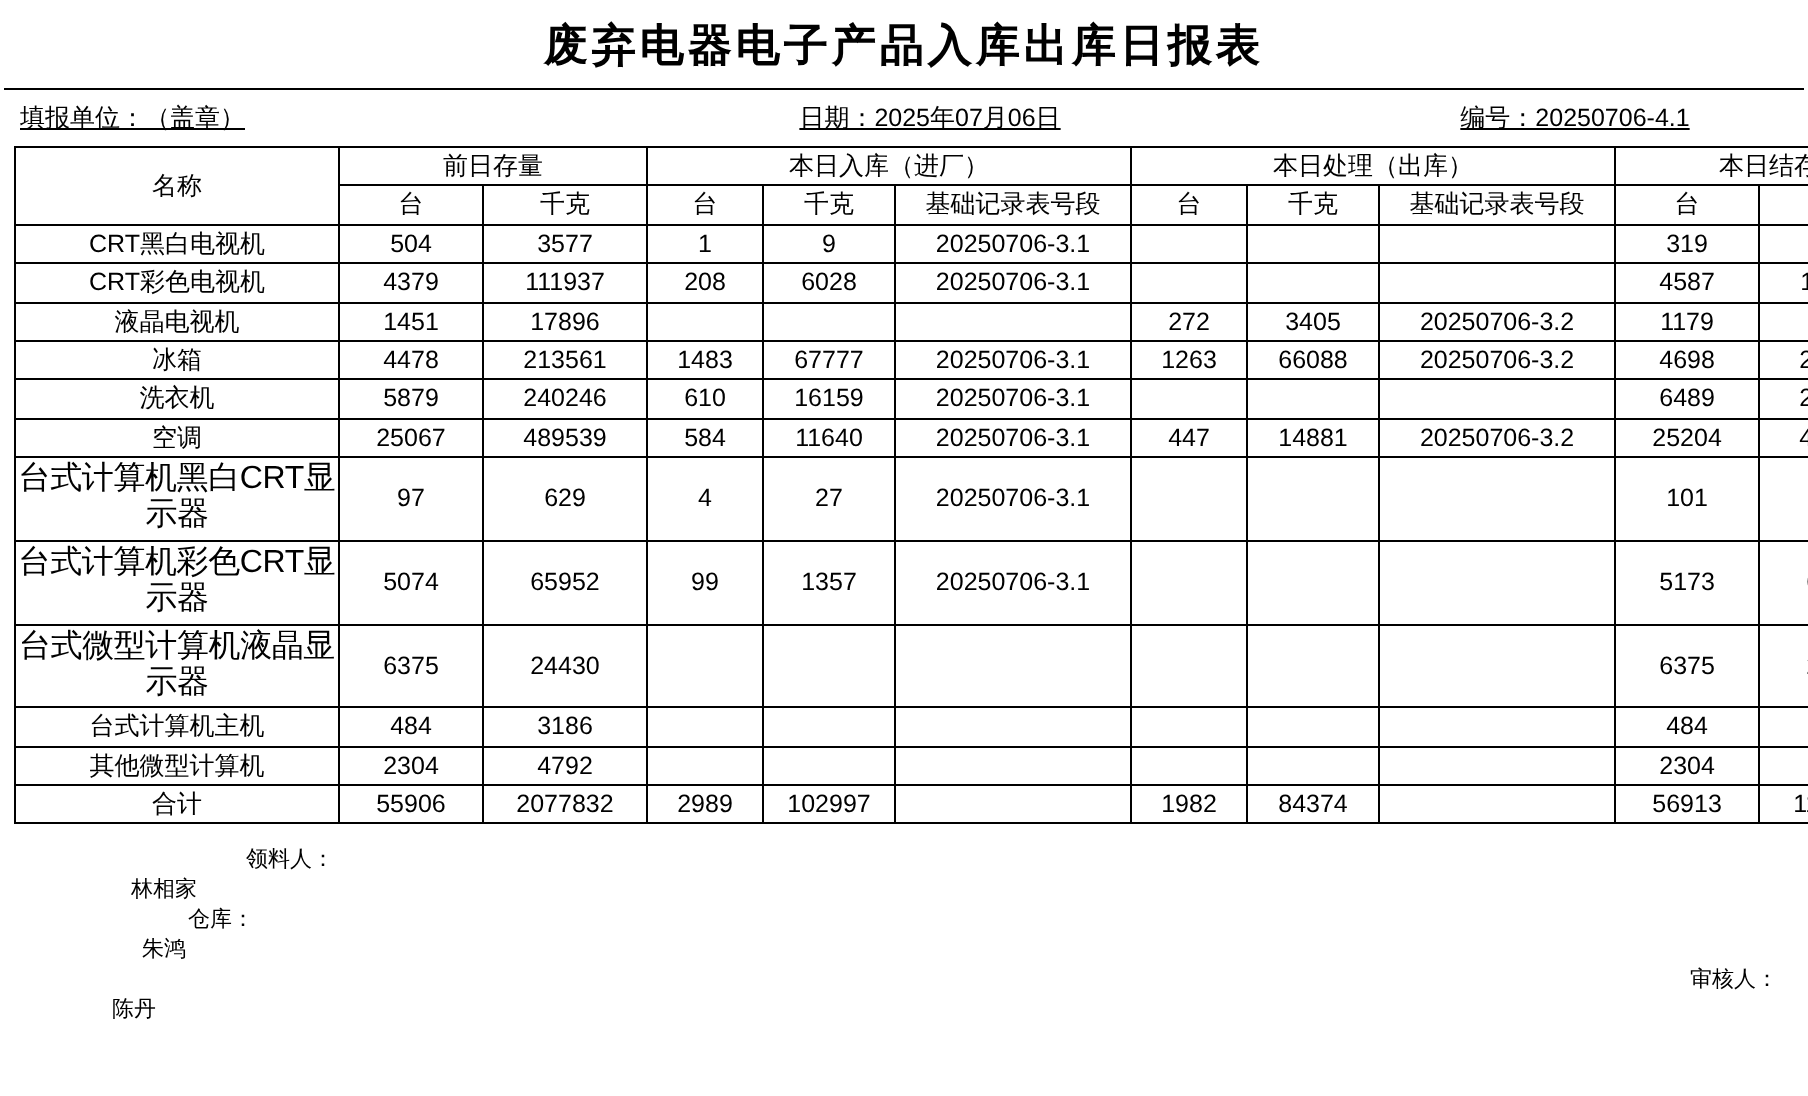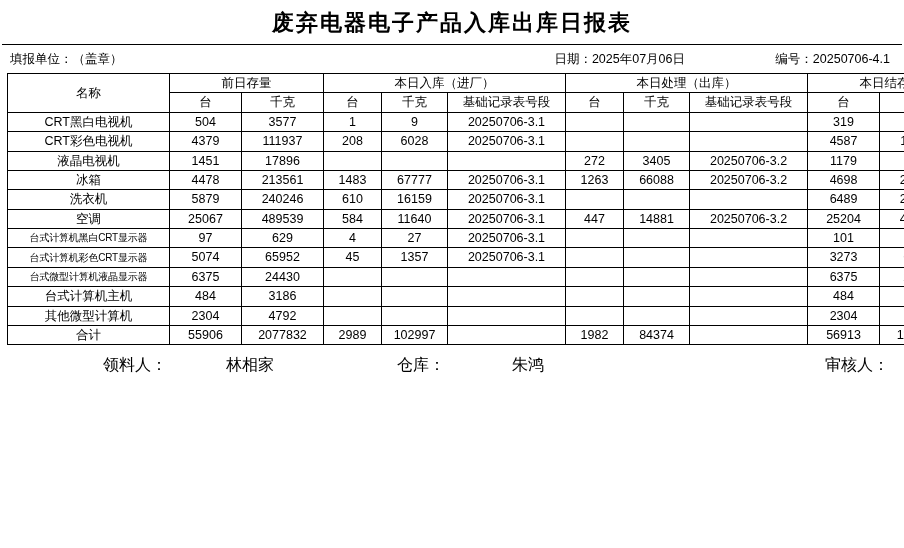--- a/index.html
+++ b/index.html
@@ -19,49 +19,51 @@
     padding-top:8px;
     padding-bottom:6px;
     font-family:"DejaVu Serif","Liberation Serif",serif;
   }
   .rule{height:1px;background:#000;margin:0 2px;}
   .hdrline{
     display:flex;
     align-items:center;
     font-size:12.5px;
     padding:6px 4px 5px 4px;
+    text-decoration:underline;
   }
   .hdrline .unit{width:235px;padding-left:6px;}
-  .hdrline .date{flex:1;text-align:right;}
-  .hdrline .num{width:205px;text-align:right;padding-right:10px;}
+  .hdrline .date{flex:1;text-align:center;}
+  .hdrline .num{width:205px;text-align:center;padding-right:10px;}
 
   table.main{
     border-collapse:collapse;
     width:890px;
     margin:0 7px;
     table-layout:fixed;
   }
   table.main td,table.main th{
     border:1px solid #000;
     font-size:12.5px;
     text-align:center;
     padding:2px 1px;
     font-weight:normal;
     line-height:1.15;
   }
   .grp{font-size:13px;}
   .nm{font-size:12.5px;font-family:Liberation Serif, serif;}
   .rowname{font-size:12.5px;}
-  .rowname.small{font-size:10px;letter-spacing:-0.2px;margin-top:44px;}
+  .rowname.small{font-size:16px;letter-spacing:-0.2px;margin-top:44px;}
   .total{font-size:13px;}
   .footer{
     display:flex;
-    font-size:16px;
+    font-size:11px;
     padding-top:10px;
     margin:0 7px;
+    flex-direction:column;
   }
   .footer .cell{display:flex;align-items:center;}
   .f1{width:160px;justify-content:flex-end;padding-right:8px;}
   .f2{width:150px;justify-content:center;}
   .f3{width:120px;justify-content:flex-end;padding-right:8px;}
   .f4{width:150px;justify-content:center;}
   .f5{flex:1;justify-content:flex-end;padding-right:8px;}
   .f6{width:120px;justify-content:center;}
   .sig{font-family:"DejaVu Serif","Liberation Serif",serif;}
 </style>
@@ -209,27 +211,27 @@
         <td></td>
         <td></td>
         <td>101</td>
         <td>656</td>
       </tr>
 
       <tr>
         <td class="rowname small">台式计算机彩色CRT显示器</td>
         <td>5074</td>
         <td>65952</td>
-        <td>45</td>
+        <td>99</td>
         <td>1357</td>
         <td>20250706-3.1</td>
         <td></td>
         <td></td>
         <td></td>
-        <td>3273</td>
+        <td>5173</td>
         <td>67309</td>
       </tr>
 
       <tr>
         <td class="rowname small">台式微型计算机液晶显示器</td>
         <td>6375</td>
         <td>24430</td>
         <td></td>
         <td></td>
         <td></td>
@@ -283,15 +285,16 @@
       </tr>
     </tbody>
   </table>
 
   <div class="footer">
     <div class="cell f1">领料人：</div>
     <div class="cell f2 sig">林相家</div>
     <div class="cell f3">仓库：</div>
     <div class="cell f4 sig">朱鸿</div>
     <div class="cell f5">审核人：</div>
+    <div class="cell f6 sig">陈丹</div>
   </div>
 
 </div>
 
 </body></html>

